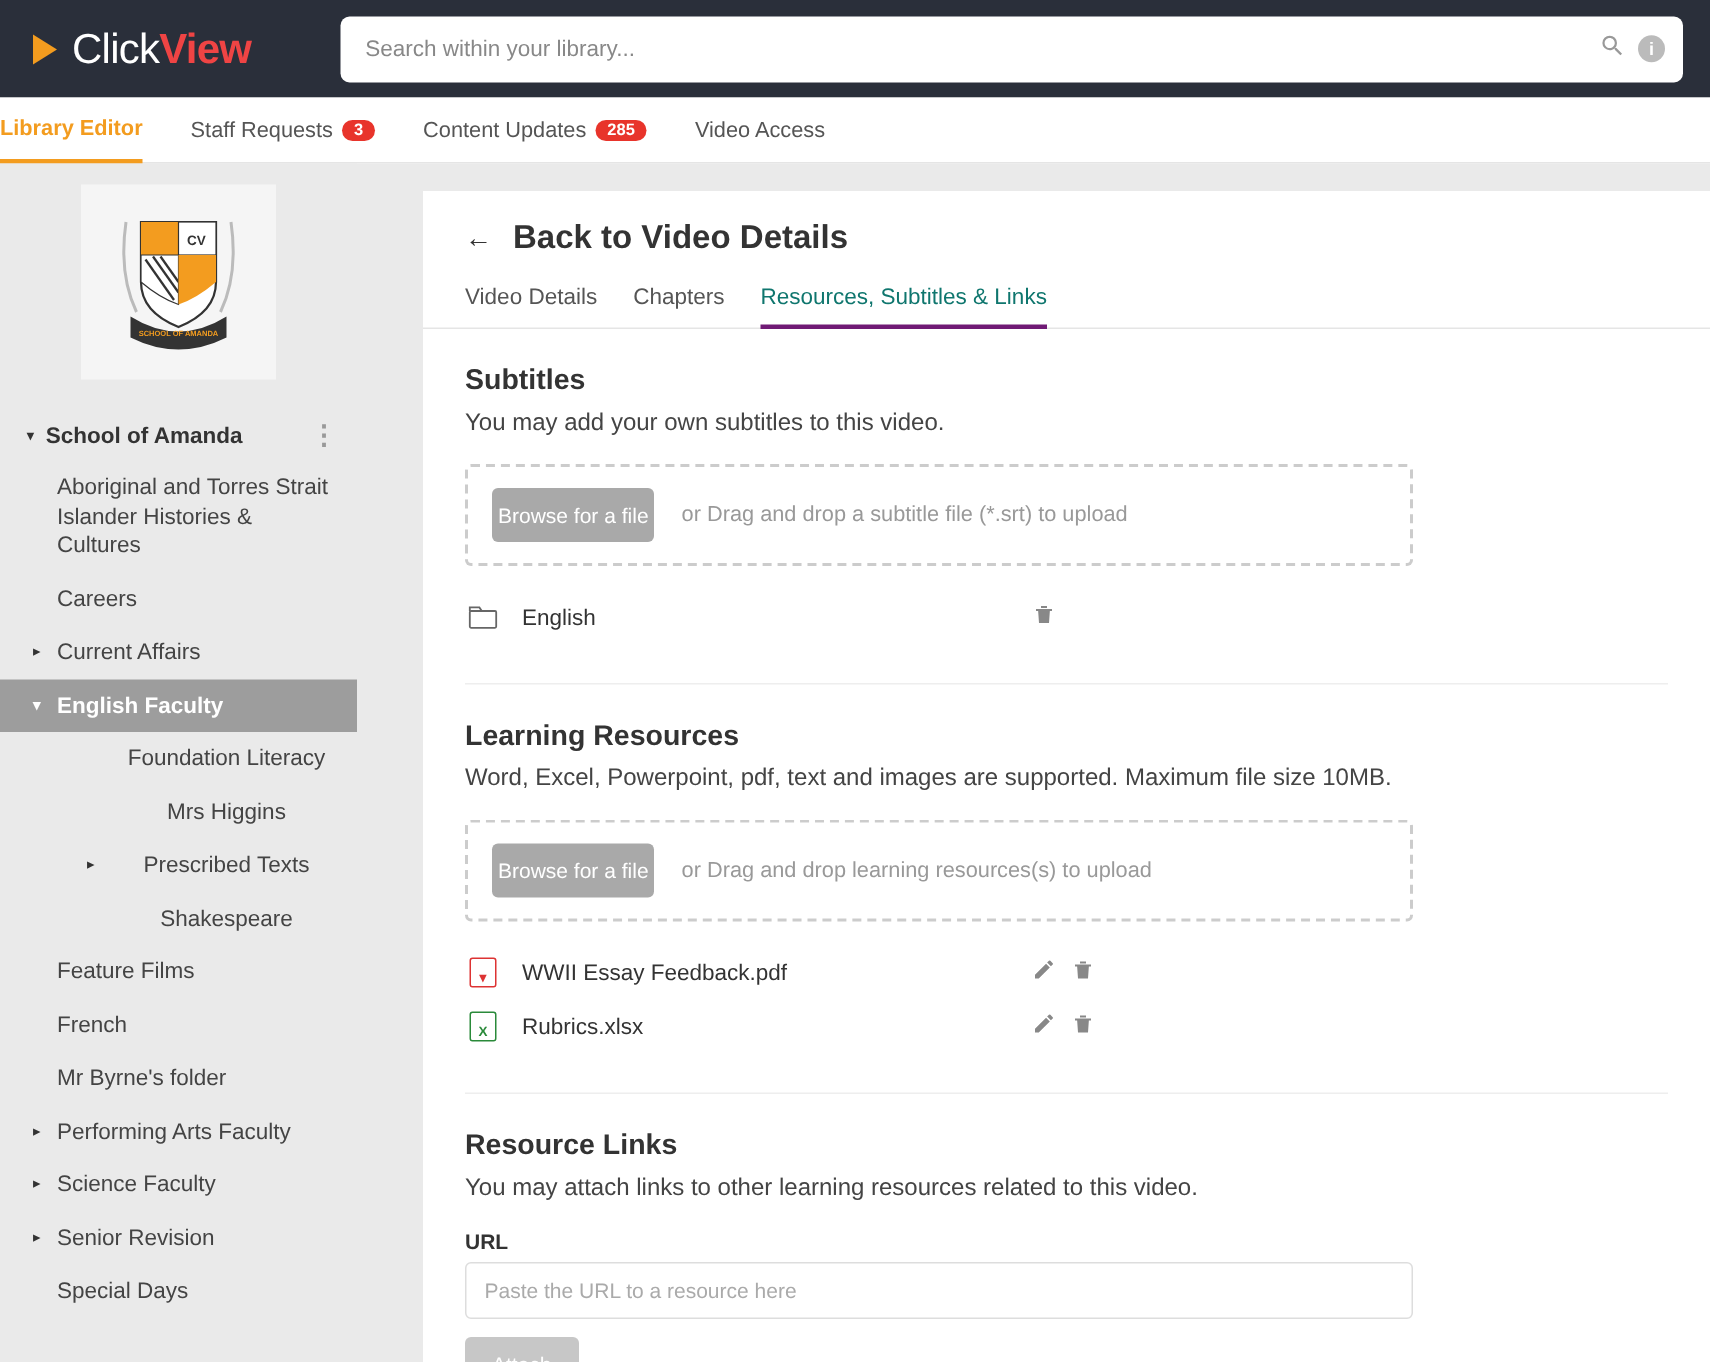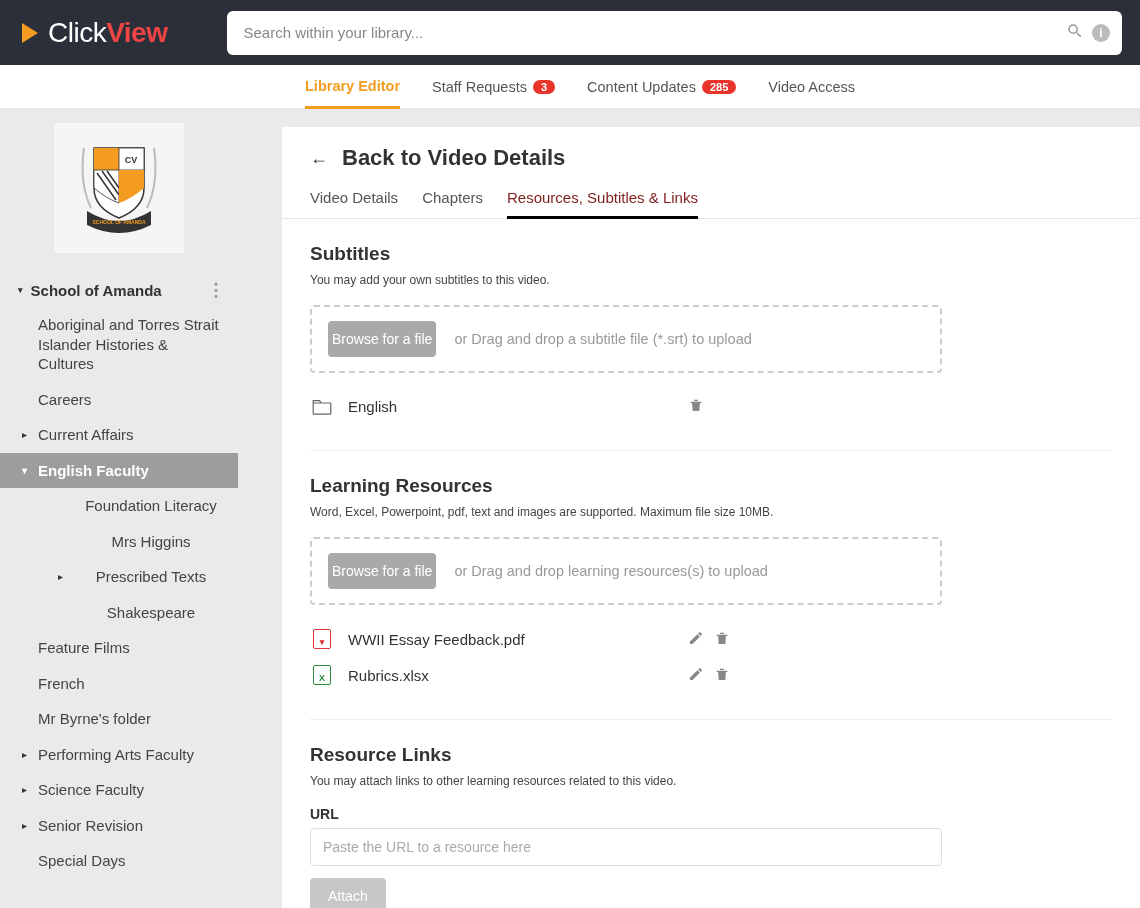--- a/index.html
+++ b/index.html
@@ -12,21 +12,21 @@
   .logo-text { font-size: 28px; font-weight: 400; color: #fff; letter-spacing: -0.5px; }
   .logo-text .orange { color: #ef4444; font-weight: 600; }
   .search-wrap { flex: 1; margin-left: 60px; position: relative; }
   .search-input { width: 100%; height: 44px; border-radius: 6px; border: none; padding: 0 60px 0 16px; font-size: 15px; color: #555; }
   .search-input::placeholder { color: #888; }
   .search-icons { position: absolute; right: 12px; top: 50%; transform: translateY(-50%); display: flex; align-items: center; gap: 8px; }
   .search-icons svg { width: 18px; height: 18px; fill: #999; }
   .info-circle { width: 18px; height: 18px; border-radius: 50%; background: #bbb; color: #fff; font-size: 12px; font-weight: bold; display: flex; align-items: center; justify-content: center; }
 
   
-  .subnav { background: #fff; height: 44px; display: flex; align-items: center; padding-left: 305px; gap: 32px; border-bottom: 1px solid #e5e5e5; font-size: 14.5px; }
+  .subnav { background: #fff; height: 44px; display: flex; align-items: center; gap: 32px; border-bottom: 1px solid #e5e5e5; font-size: 14.5px; }
   .subnav-item { display: flex; align-items: center; gap: 6px; color: #555; height: 100%; cursor: pointer; }
   .subnav-item.active { color: #f39c1f; font-weight: 600; border-bottom: 3px solid #f39c1f; margin-bottom: -1px; }
   .badge { background: #e8342b; color: #fff; border-radius: 10px; font-size: 11px; padding: 1px 8px; font-weight: 600; }
 
   
   .body-wrap { display: flex; height: calc(908px - 109px); }
   .sidebar { width: 238px; background: #eaeaea; overflow-y: auto; padding-top: 14px; }
   .school-logo { width: 130px; height: 130px; margin: 0 auto 20px; background: #f5f5f5; display: flex; align-items: center; justify-content: center; }
   .school-logo svg { width: 100px; height: 110px; }
   .school-name-row { display: flex; align-items: center; padding: 6px 12px 6px 18px; font-weight: 600; font-size: 15px; color: #333; }
@@ -42,25 +42,25 @@
   .tree-sub .tree-item { padding-left: 58px; }
   .tree-sub .tree-item.has-caret::before { left: 42px; }
 
   
   .main { flex: 1; background: #eaeaea; padding: 18px 0 0 0; overflow-y: auto; }
   .panel { background: #fff; margin: 0 0 0 44px; min-height: 100%; padding: 18px 0 30px 0; }
   .back-row { display: flex; align-items: center; gap: 14px; padding: 0 28px 8px 28px; font-size: 22px; font-weight: 600; color: #333; }
   .back-row .arrow { font-size: 18px; cursor: pointer; }
   .tabs { display: flex; gap: 24px; padding: 10px 28px 0 28px; border-bottom: 1px solid #e5e5e5; font-size: 15px; }
   .tab { padding-bottom: 10px; color: #555; cursor: pointer; }
-  .tab.active { color: #7f1d1d; font-weight: 500; border-bottom: 3px solid #000000; margin-bottom: -1px; }
+  .tab.active { color: #0f766e; font-weight: 500; border-bottom: 3px solid #701a75; margin-bottom: -1px; }
 
   .section { padding: 24px 28px 0 28px; }
   .section h2 { font-size: 19px; font-weight: 600; color: #333; margin-bottom: 8px; }
-  .section p.desc { font-size: 12px; color: #444; margin-bottom: 18px; }
+  .section p.desc { font-size: 16px; color: #444; margin-bottom: 18px; }
 
   .dropzone { border: 2px dashed #ccc; border-radius: 4px; padding: 14px 16px; display: flex; align-items: center; gap: 18px; margin-bottom: 16px; }
   .browse-btn { background: #a9a9a9; color: #fff; border: none; border-radius: 4px; padding: 10px 4px; font-size: 14px; cursor: pointer; }
   .drop-text { color: #999; font-size: 14.5px; }
 
   .file-row { display: flex; align-items: center; padding: 8px 0; font-size: 15px; color: #333; }
   .file-row .ficon { width: 24px; margin-right: 14px; display: flex; justify-content: center; }
   .file-row .fname { flex: 1; max-width: 340px; }
   .file-row .actions { display: flex; gap: 10px; color: #888; }
   .file-row .actions span { cursor: pointer; }

